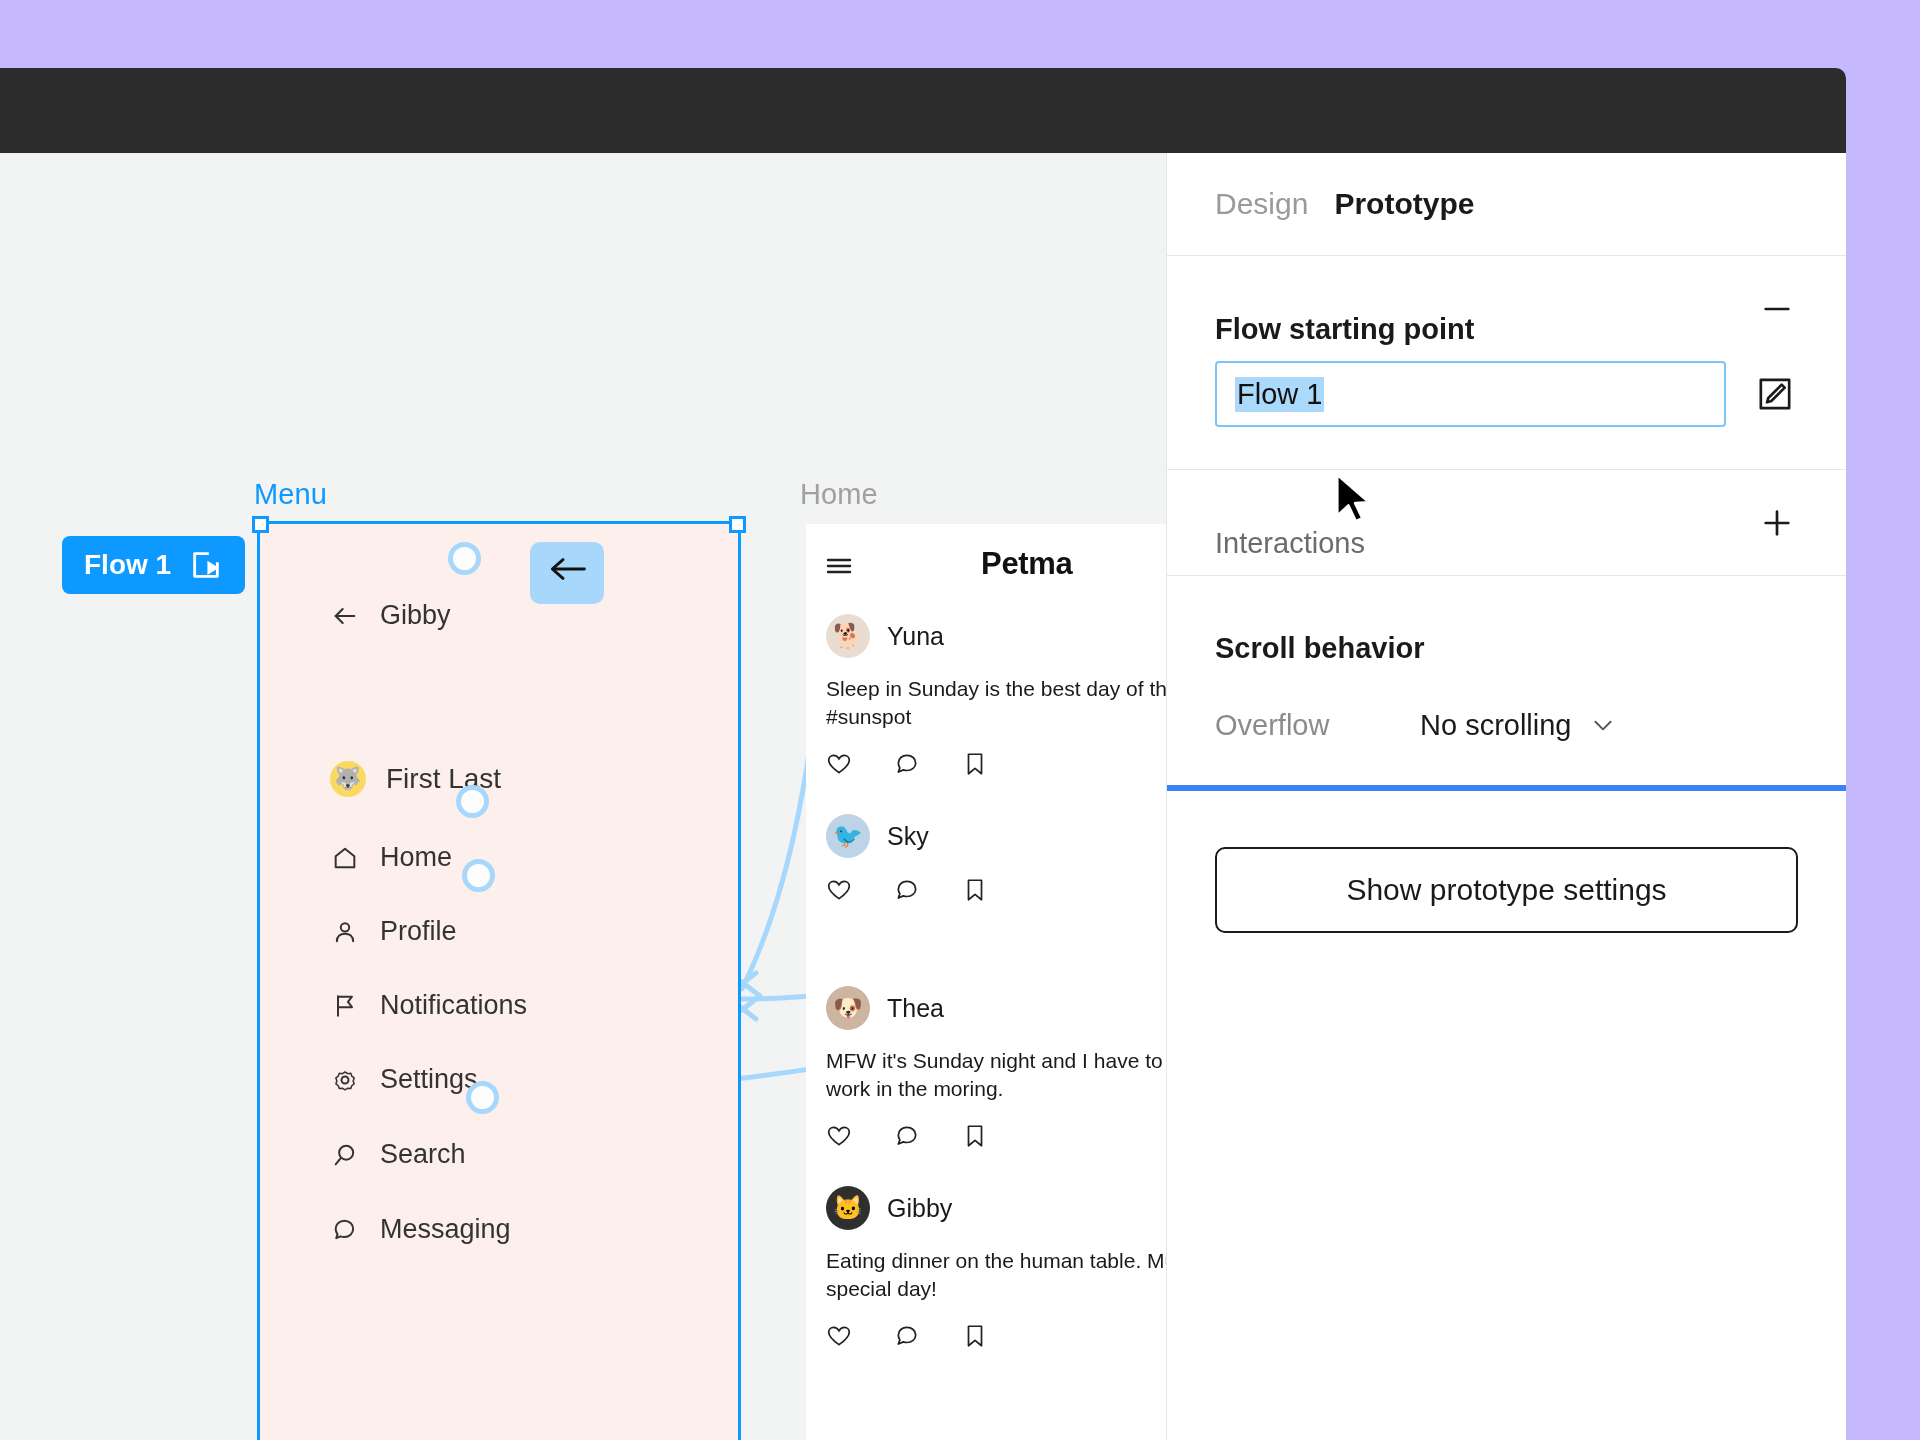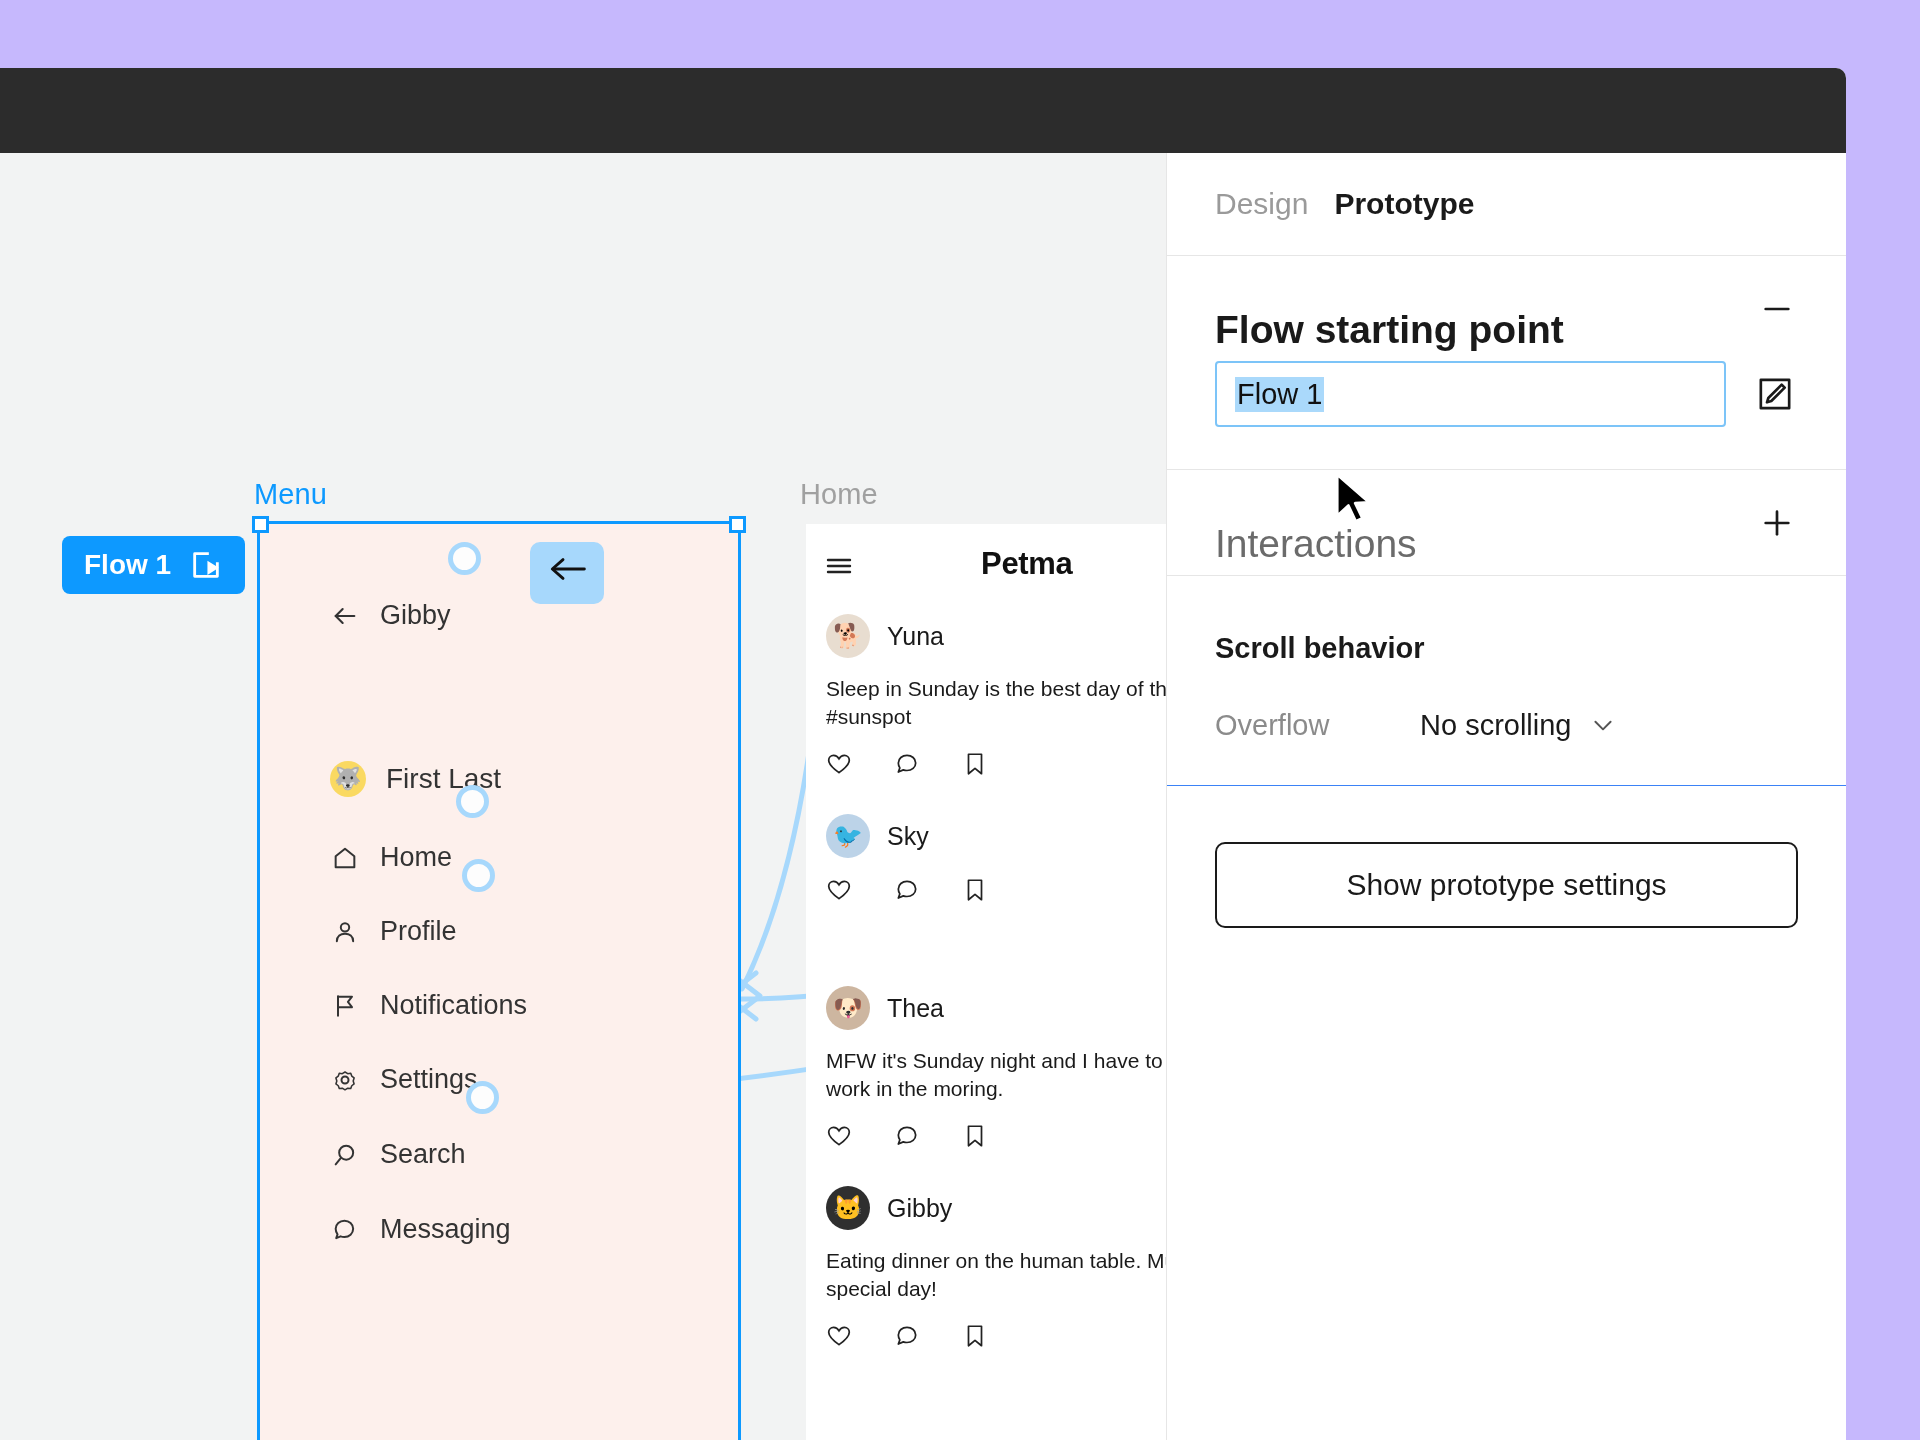--- a/index.html
+++ b/index.html
@@ -164,21 +164,21 @@
   }
   .tab { font-size: 30px; cursor: default; }
   .tab.inactive { color: #9a9a9a; font-weight: 400; }
   .tab.active { color: #1a1a1a; font-weight: 700; }
 
   .sec { border-bottom: 1px solid #e6e6e6; padding: 0 48px; }
   .sec-head {
     display: flex; align-items: center; justify-content: space-between;
     height: 105px;
   }
-  .sec-title { font-size: 39px; font-weight: 700; color: #1a1a1a; margin-top: 42px; }
+  .sec-title { font-size: 29px; font-weight: 700; color: #1a1a1a; margin-top: 42px; }
   .sec-title.muted { font-weight: 400; color: #6b6b6b; }
   .sec-btn { width: 42px; height: 42px; display: flex; align-items: center; justify-content: center; }
   .sec-btn svg { width: 34px; height: 34px; display: block; }
 
   #flow-row {
     display: flex; align-items: center; gap: 26px;
     padding-bottom: 42px;
   }
   #flow-input {
     flex: 1; height: 66px;
@@ -186,21 +186,21 @@
     display: flex; align-items: center; padding: 0 18px;
   }
   #flow-input-text {
     font-size: 29px; color: #111;
     background: #aad9fb;
     padding: 1px 2px;
   }
   #flow-edit-btn { width: 46px; height: 46px; display: flex; align-items: center; justify-content: center; }
   #flow-edit-btn svg { width: 40px; height: 40px; display: block; }
 
-  #scroll-sec { padding: 0 48px; border-bottom: 1px solid #3b82f6; }
+  #scroll-sec { padding: 0 48px; border-bottom: 6px solid #3b82f6; }
   #scroll-title { font-size: 29px; font-weight: 700; color: #1a1a1a; padding-top: 56px; }
   #overflow-row { display: flex; align-items: center; height: 120px; }
   #overflow-label { font-size: 29px; color: #8b8b8b; width: 205px; }
   #overflow-value {
     display: flex; align-items: center; gap: 18px;
     font-size: 29px; color: #1a1a1a;
   }
   #overflow-value svg { width: 26px; height: 26px; display: block; }
 
   #proto-settings-wrap { padding: 56px 48px 0; }

